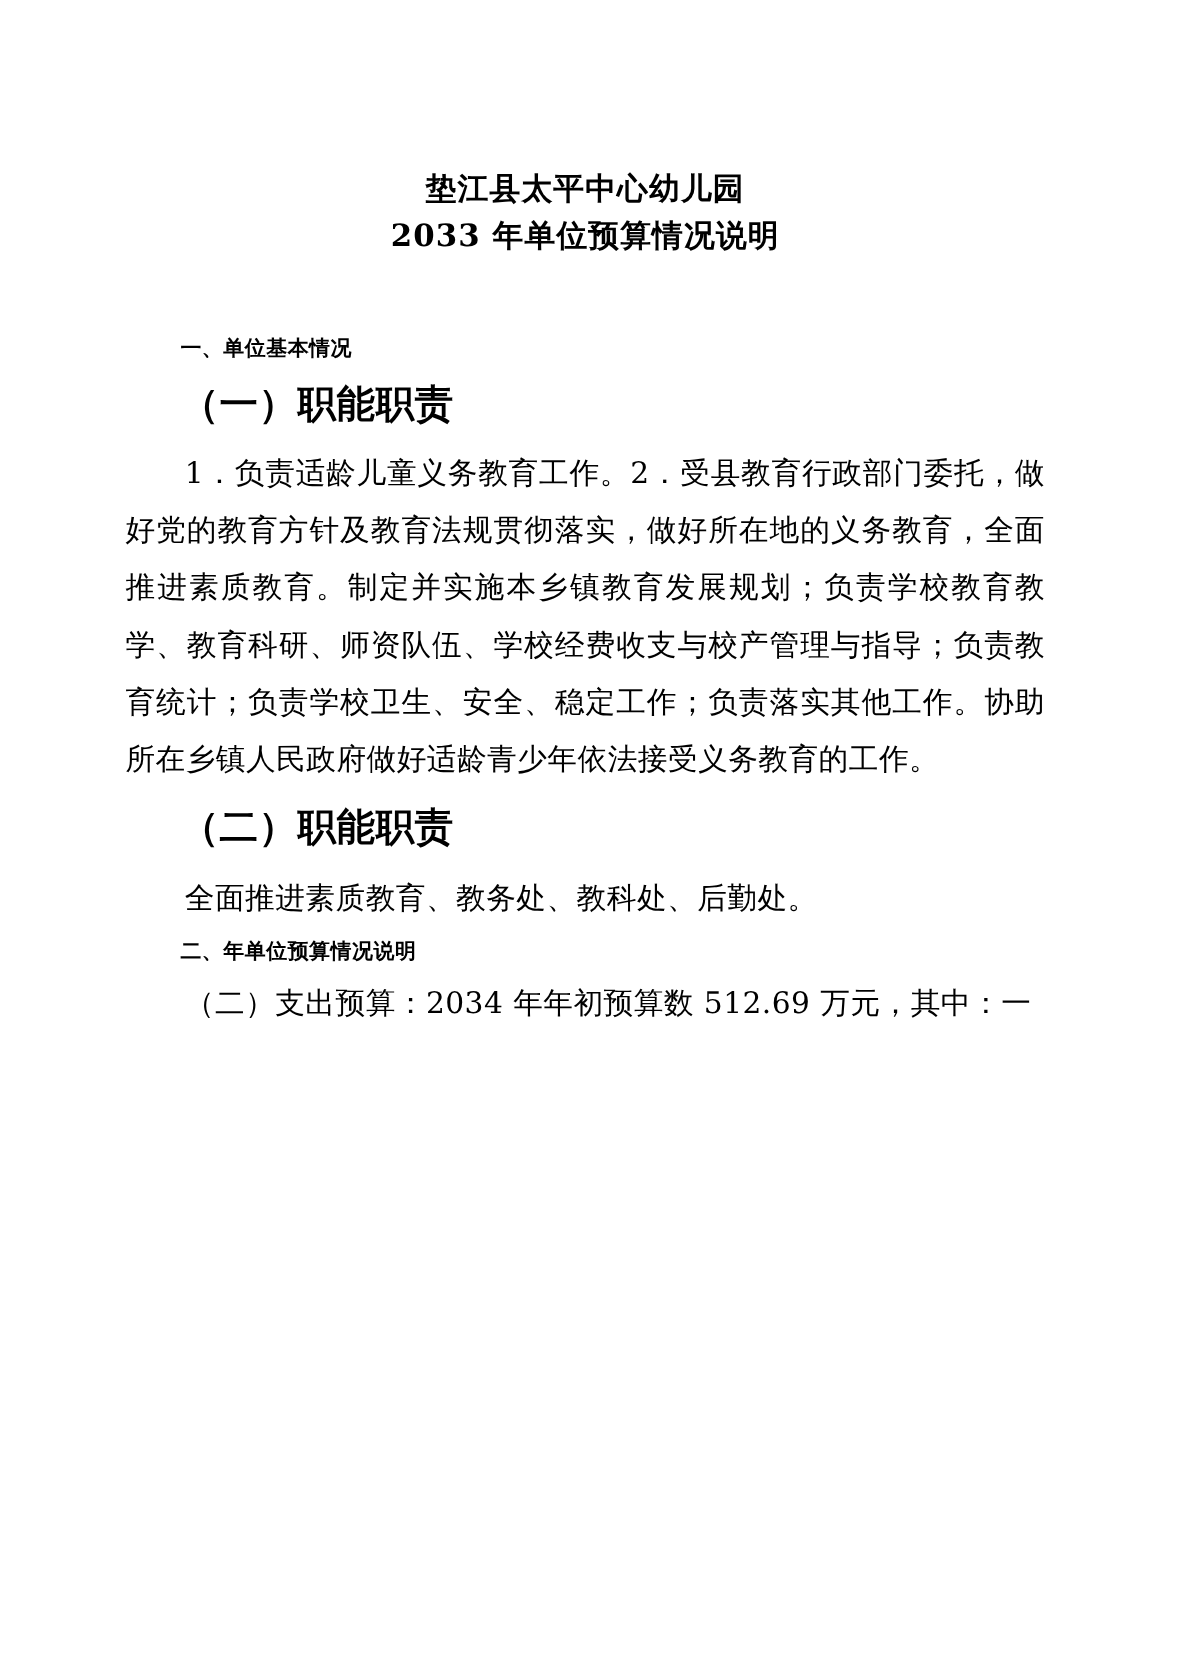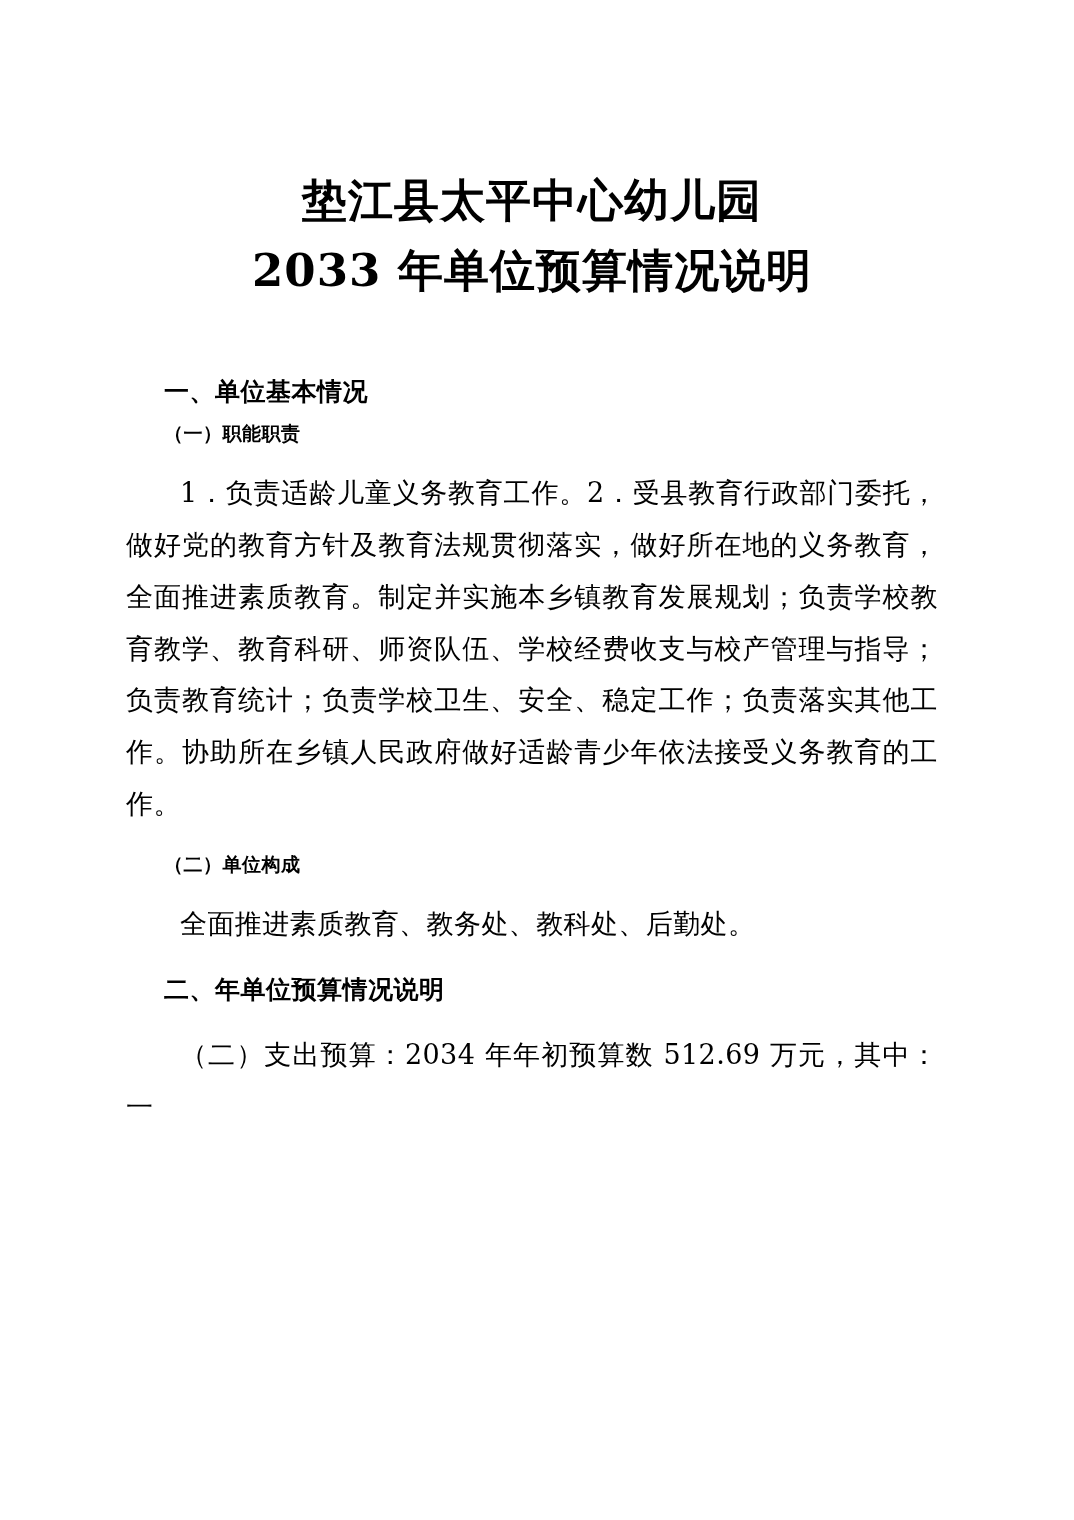--- a/index.html
+++ b/index.html
@@ -18,55 +18,55 @@
     position: relative;
     width: 1074px;
     height: 1520px;
     box-sizing: border-box;
     padding: 150px 120px 60px 110px;
   }
   .doc-title {
     text-align: center;
     font-family: "DejaVu Serif", "Liberation Serif", serif;
     font-weight: bold;
-    font-size: 45px;
+    font-size: 28px;
     line-height: 1.55;
     letter-spacing: 1px;
-    margin: 16px 0 10px 0;
+    margin: 0 0 10px 0;
   }
   .doc-title .line {
     display: block;
     white-space: nowrap;
   }
   .spacer-after-title {
     height: 52px;
   }
   .h1 {
     font-family: "DejaVu Sans", "Liberation Sans", sans-serif;
     font-weight: bold;
-    font-size: 25px;
+    font-size: 19px;
     line-height: 1.9;
     margin: 0;
     text-indent: 54px;
     letter-spacing: 0.5px;
   }
   .h2 {
     font-family: "DejaVu Sans", "Liberation Sans", sans-serif;
     font-weight: bold;
-    font-size: 19px;
+    font-size: 35px;
     line-height: 1.9;
     margin: 0;
     text-indent: 54px;
     letter-spacing: 0.5px;
   }
   .para {
     font-family: "DejaVu Serif", "Liberation Serif", serif;
     font-size: 27px;
     line-height: 1.92;
-    margin: 16px;
+    margin: 4px;
     text-align: justify;
     text-justify: inter-ideograph;
     text-indent: 54px;
     letter-spacing: 0.4px;
   }
 </style>
 </head>
 <body>
 
 <div class="page">
@@ -77,21 +77,21 @@
   </div>
 
   <div class="spacer-after-title"></div>
 
   <h1 class="h1">一、单位基本情况</h1>
 
   <h2 class="h2">（一）职能职责</h2>
 
   <p class="para">1．负责适龄儿童义务教育工作。2．受县教育行政部门委托，做好党的教育方针及教育法规贯彻落实，做好所在地的义务教育，全面推进素质教育。制定并实施本乡镇教育发展规划；负责学校教育教学、教育科研、师资队伍、学校经费收支与校产管理与指导；负责教育统计；负责学校卫生、安全、稳定工作；负责落实其他工作。协助所在乡镇人民政府做好适龄青少年依法接受义务教育的工作。</p>
 
-  <h2 class="h2">（二）单位构成</h2>
+  <h2 class="h2">（二）职能职责</h2>
 
   <p class="para">全面推进素质教育、教务处、教科处、后勤处。</p>
 
   <h1 class="h1">二、年单位预算情况说明</h1>
 
 
   <p class="para">（二）支出预算：2034 年年初预算数 512.69 万元，其中：一</p>
 
 </div>
 

